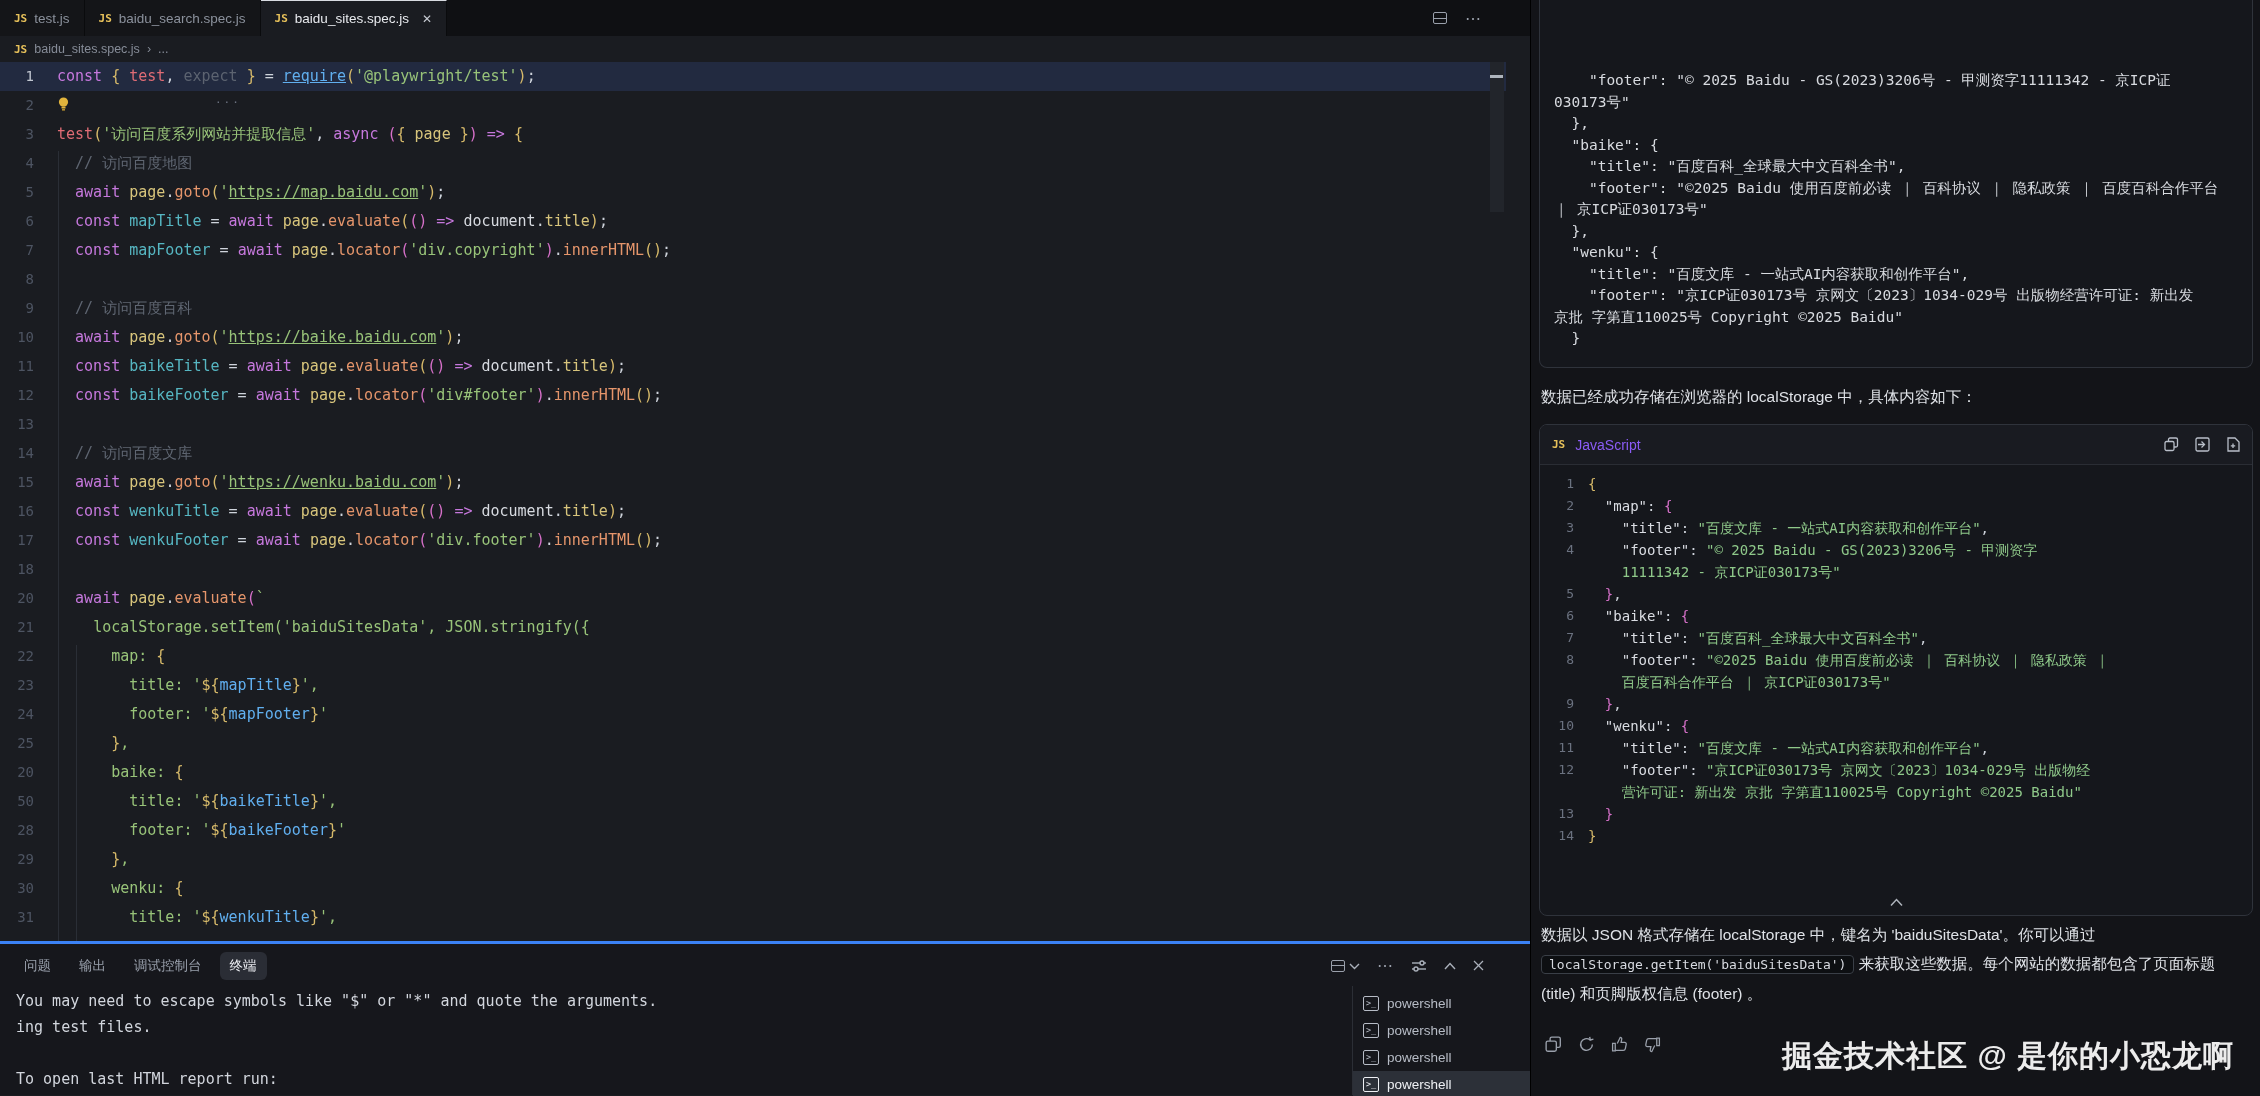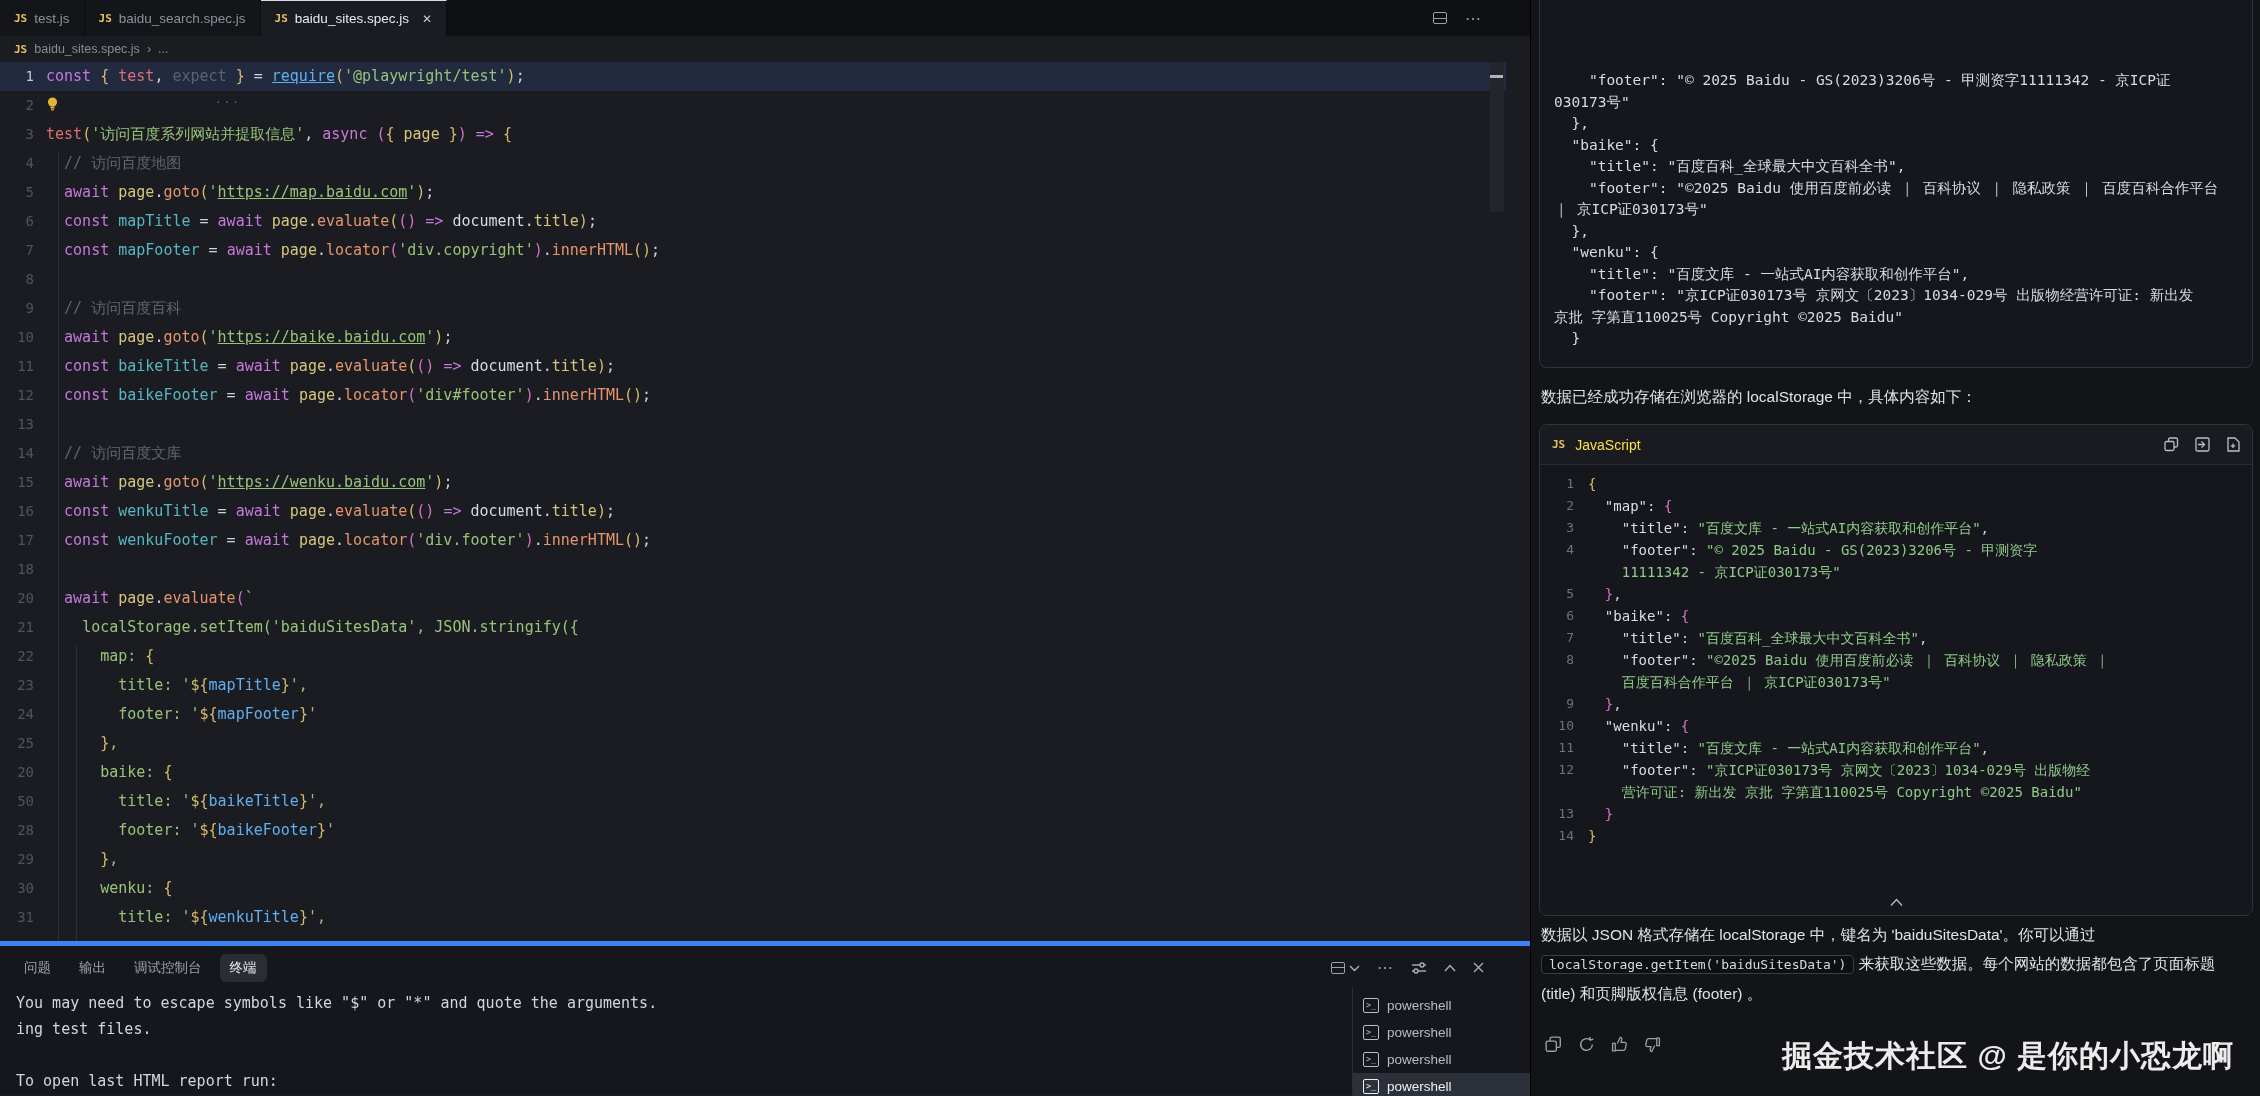--- a/index.html
+++ b/index.html
@@ -19,36 +19,36 @@
   .split-ic::after { content:""; position:absolute; left:0; right:0; top:45%; border-top:1.4px solid #9aa0ab; }
   .ellipsis { font-size:16px; letter-spacing:1px; color:#9aa0ab; }
 
   #breadcrumb { position:absolute; left:0; top:36px; width:100%; height:26px; display:flex; align-items:center; gap:7px; padding-left:14px; font-size:12.5px; color:#868c98; background:#1a1c21; }
 
   #code-area { position:absolute; left:0; top:62px; width:1506px; height:879px; overflow:hidden; font-family:"DejaVu Sans Mono", monospace; font-size:15px; line-height:29px; background:#1a1c21; }
   .cline { display:flex; height:29px; white-space:pre; position:relative; }
   .cline.current { background:#222a40; }
   .lnum { width:34px; text-align:right; color:#4d5462; flex:0 0 34px; font-size:14px; }
   .cline.current .lnum { color:#c2c7d1; }
-  .ccontent { margin-left:12px; white-space:pre; }
+  .ccontent { margin-left:23px; white-space:pre; }
   .tk-kw{color:#c678dd;} .tk-fnr{color:#e06c75;} .tk-fn{color:#e5956b;}
   .tk-dim{color:#5c6370;} .tk-lnk{color:#61afef;text-decoration:underline;}
   .tk-str{color:#98c379;} .tk-stru{color:#98c379;text-decoration:underline;}
   .tk-cm{color:#5f6672;text-align:right;} .tk-pn{color:#cfd4dc;} .tk-b1{color:#d7ba6a;} .tk-b2{color:#d670c9;}
   .tk-vr{color:#56b6c2;} .tk-pg{color:#d8c57c;} .tk-df{color:#d7dae0;} .tk-pr{color:#d8c57c;}
   .tk-ib{color:#d7ba6a;} .tk-iv{color:#61afef;} .tk-key{color:#dadde3;} .tk-val{color:#8fc98a;}
   .guide { position:absolute; width:1px; background:#2a2e36; }
   #inlay-dots { position:absolute; left:215px; top:23px; color:#6b7280; font-size:11px; letter-spacing:2px; }
   .bulb { display:inline-block; width:13px; height:16px; margin-right:4px; position:relative; top:2px; }
   #scrollbar { position:absolute; right:2px; top:0; width:14px; height:100%; }
   #scroll-thumb { position:absolute; top:0; width:14px; height:150px; background:#22252b; }
   #minimap-dash { position:absolute; top:13px; left:0; width:13px; height:3px; background:#aeb4bc; }
 
   
-  #terminal { position:absolute; left:0; top:941px; width:1530px; height:154px; background:#16171c; border-top:5px solid #3b82f6; }
+  #terminal { position:absolute; left:0; top:941px; width:1530px; height:154px; background:#16171c; border-top:3px solid #3b82f6; }
   #term-tabs { position:absolute; left:14px; top:8px; display:flex; gap:8px; align-items:center; font-size:13.5px; color:#9aa1ad; }
   .term-tab { padding:5px 10px; border-radius:6px; cursor:pointer; }
   .term-tab.active { background:#2a2d35; color:#eceef2; }
   #term-actions { position:absolute; right:46px; top:12px; display:flex; gap:17px; align-items:center; color:#aab0ba; }
   #term-actions svg { display:block; }
   #term-output { position:absolute; left:16px; top:44px; font-family:"DejaVu Sans Mono", monospace; font-size:15px; line-height:26px; color:#d2d6dd; white-space:pre; }
   #term-sep { position:absolute; left:1352px; top:42px; width:1px; bottom:0; background:#2b2e35; }
   #sessions { position:absolute; left:1353px; top:46px; right:0; }
   .session { display:flex; align-items:center; gap:8px; height:27px; padding-left:10px; font-size:13.5px; color:#b7bcc6; cursor:pointer; }
   .session.selected { background:#2c3038; color:#eef0f4; }
@@ -60,21 +60,21 @@
   #panel-title { font-size:15px; font-weight:bold; color:#e8eaee; }
   #panel-actions { margin-left:auto; display:flex; gap:16px; align-items:center; color:#b6bcc6; }
   #panel-actions svg { display:block; }
   .blk { position:absolute; left:8px; width:714px; background:#15171c; border:1px solid #2f333b; border-radius:8px; overflow:hidden; }
   #top-block { top:-26px; height:394px; border-top:none; }
   #top-block .mono-lines { padding:10px 14px 0 14px; font-family:"DejaVu Sans Mono", monospace; font-size:14.5px; line-height:21.5px; color:#d8dbe0; white-space:pre; }
   .panel-msg { position:absolute; left:10px; width:706px; font-size:15.5px; line-height:29px; color:#dfe2e7; }
   #msg1 { top:382px; }
   #js-block { top:424px; height:492px; }
   #js-head { height:40px; display:flex; align-items:center; gap:10px; padding:0 12px; background:#191b21; border-bottom:1px solid #2a2d34; }
-  #js-label { font-size:14px; color:#fde047; }
+  #js-label { font-size:14px; color:#8b5cf6; }
   #js-icons { margin-left:auto; display:flex; gap:16px; color:#b9bfc9; }
   #js-icons svg { display:block; }
   #js-code { padding-top:8px; font-family:"DejaVu Sans Mono", monospace; font-size:14px; line-height:22px; }
   .jrow { display:flex; height:22px; white-space:pre; }
   .jnum { width:34px; flex:0 0 34px; text-align:right; color:#6b7280; font-size:13px; }
   .jcontent { margin-left:14px; white-space:pre; }
   #collapse { position:absolute; bottom:4px; left:0; width:100%; text-align:center; color:#aeb4bc; cursor:pointer; }
   #msg2 { top:920px; }
   .inline-code { font-family:"DejaVu Sans Mono", monospace; font-size:13px; background:#0d0f12; border:1px solid #3a3f47; border-radius:4px; padding:1px 7px; color:#d7dae0; }
   #msg-actions { position:absolute; left:14px; top:1036px; display:flex; gap:16px; color:#9aa0ab; }

